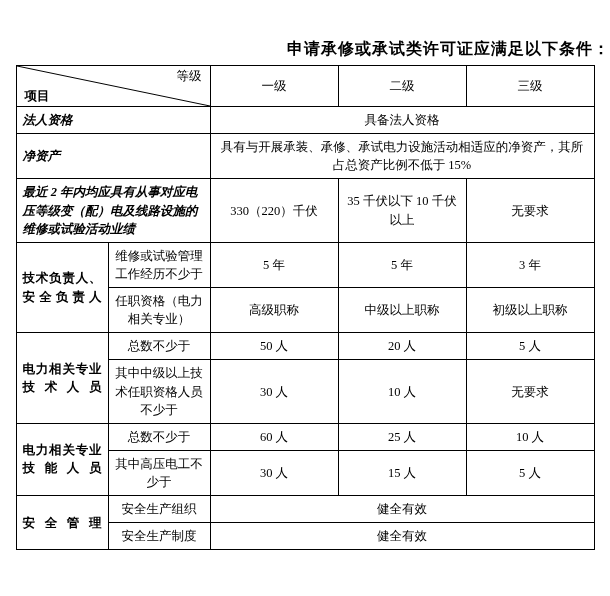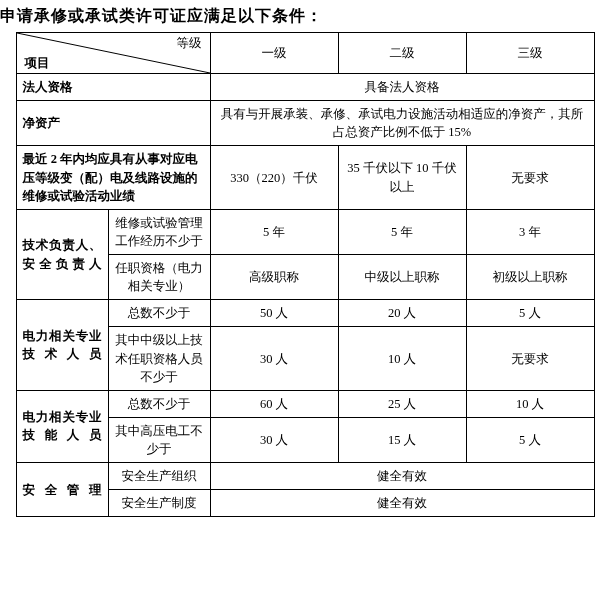--- a/index.html
+++ b/index.html
@@ -17,24 +17,25 @@
   #page {
     width: 610px;
     height: 596px;
     position: relative;
     box-sizing: border-box;
     padding: 0;
   }
   .doc-title {
     font-size: 16px;
     font-weight: bold;
-    text-align: left;
+    text-align: right;
     letter-spacing: 1px;
     padding: 6px 0 5px 0;
     font-family: "Liberation Serif", "DejaVu Serif", serif;
+    margin-top: 33px;
   }
   table.main {
     border-collapse: collapse;
     width: 578px;
     margin: 0 auto;
     table-layout: fixed;
   }
   table.main td {
     border: 1px solid #000;
     font-size: 12.5px;
@@ -42,20 +43,21 @@
     padding: 4px 6px;
     vertical-align: middle;
     word-wrap: break-word;
   }
   .hdr {
     font-weight: normal;
     text-align: center;
   }
   .lbl {
     font-weight: bold;
+    font-style: italic;
   }
   .lbl-just {
     font-weight: bold;
     text-align: justify;
     text-align-last: justify;
     text-justify: inter-ideograph;
   }
   .cell-val {
     text-align: center;
   }

